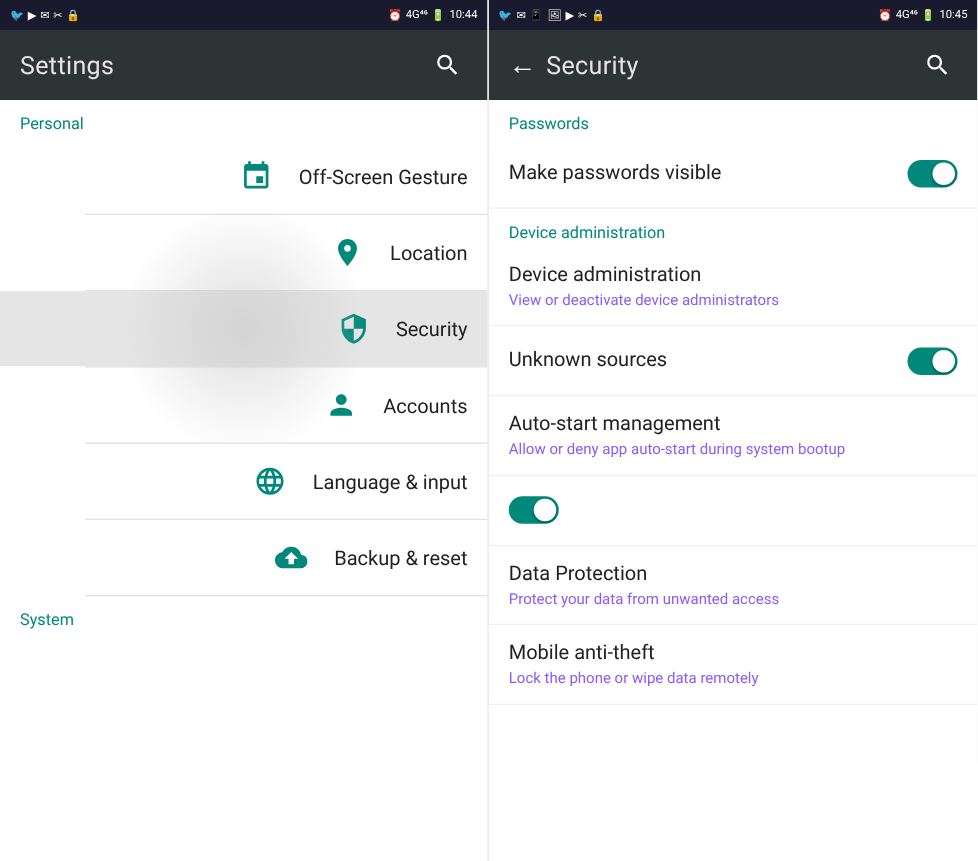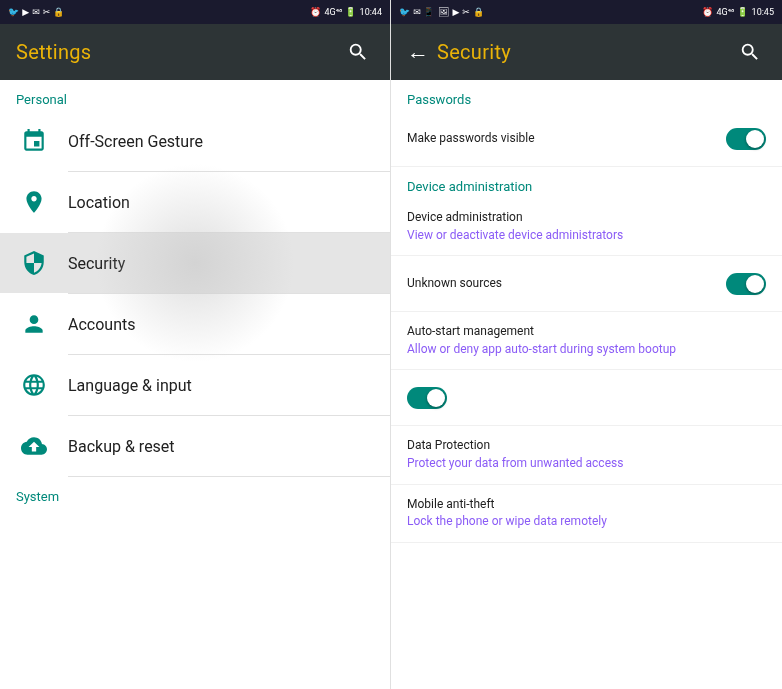--- a/index.html
+++ b/index.html
@@ -46,21 +46,21 @@
     
     .toolbar {
       height: 56px;
       background: #2d3436;
       display: flex;
       align-items: center;
       padding: 0 16px;
       justify-content: space-between;
     }
     .toolbar-title {
-      color: #eab308;
+      color: #e5e5e5;
       font-size: 20px;
       font-weight: 400;
       letter-spacing: 0.3px;
     }
     .toolbar-icon {
       color: #fff;
       font-size: 20px;
       cursor: pointer;
       width: 32px;
       height: 32px;
@@ -88,20 +88,21 @@
     }
 
     
     .menu-item {
       display: flex;
       align-items: center;
       padding: 12px 16px;
       min-height: 56px;
       cursor: pointer;
       position: relative;
+      justify-content: flex-end;
     }
     .menu-item-icon {
       width: 36px;
       height: 36px;
       display: flex;
       align-items: center;
       justify-content: center;
       margin-right: 16px;
       flex-shrink: 0;
     }
@@ -129,21 +130,21 @@
       justify-content: space-between;
       min-height: 56px;
       border-bottom: 1px solid #f0f0f0;
       cursor: pointer;
     }
     .settings-item-content {
       flex: 1;
       padding-right: 12px;
     }
     .settings-item-title {
-      font-size: 12px;
+      font-size: 16px;
       color: #212121;
       font-weight: 400;
       line-height: 1.3;
     }
     .settings-item-subtitle {
       font-size: 12px;
       color: #8b5cf6;
       margin-top: 2px;
       line-height: 1.3;
     }

